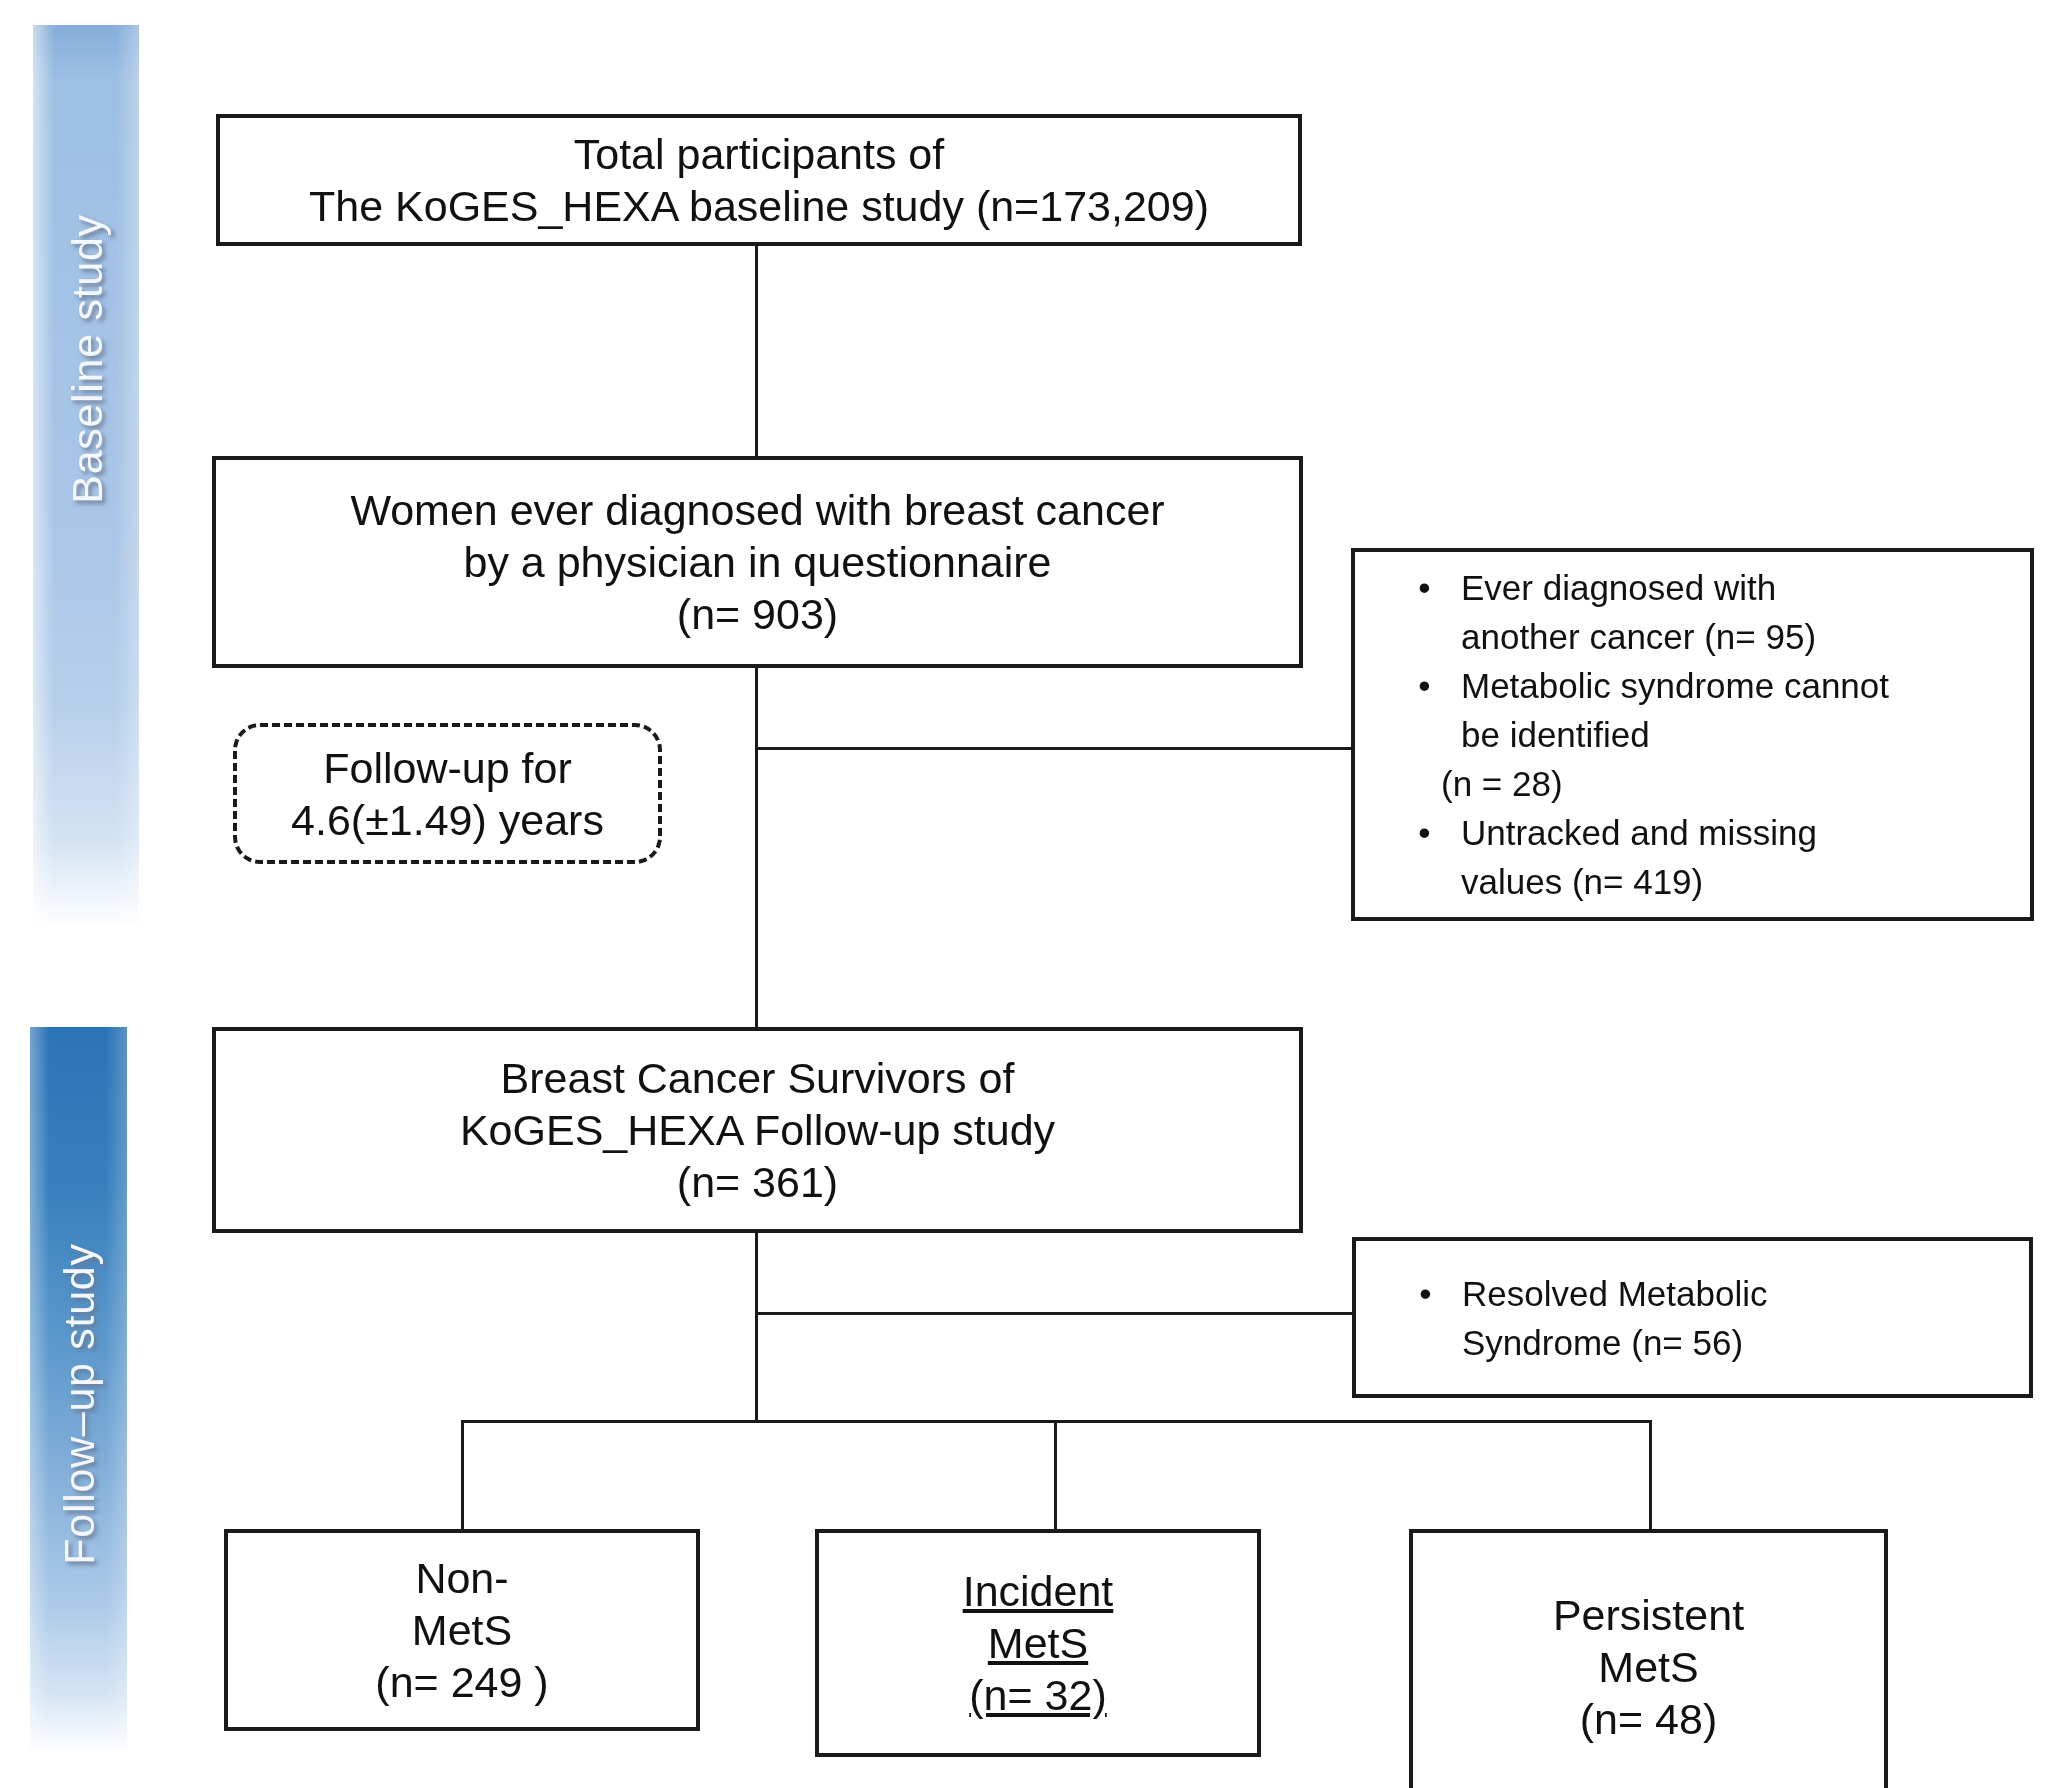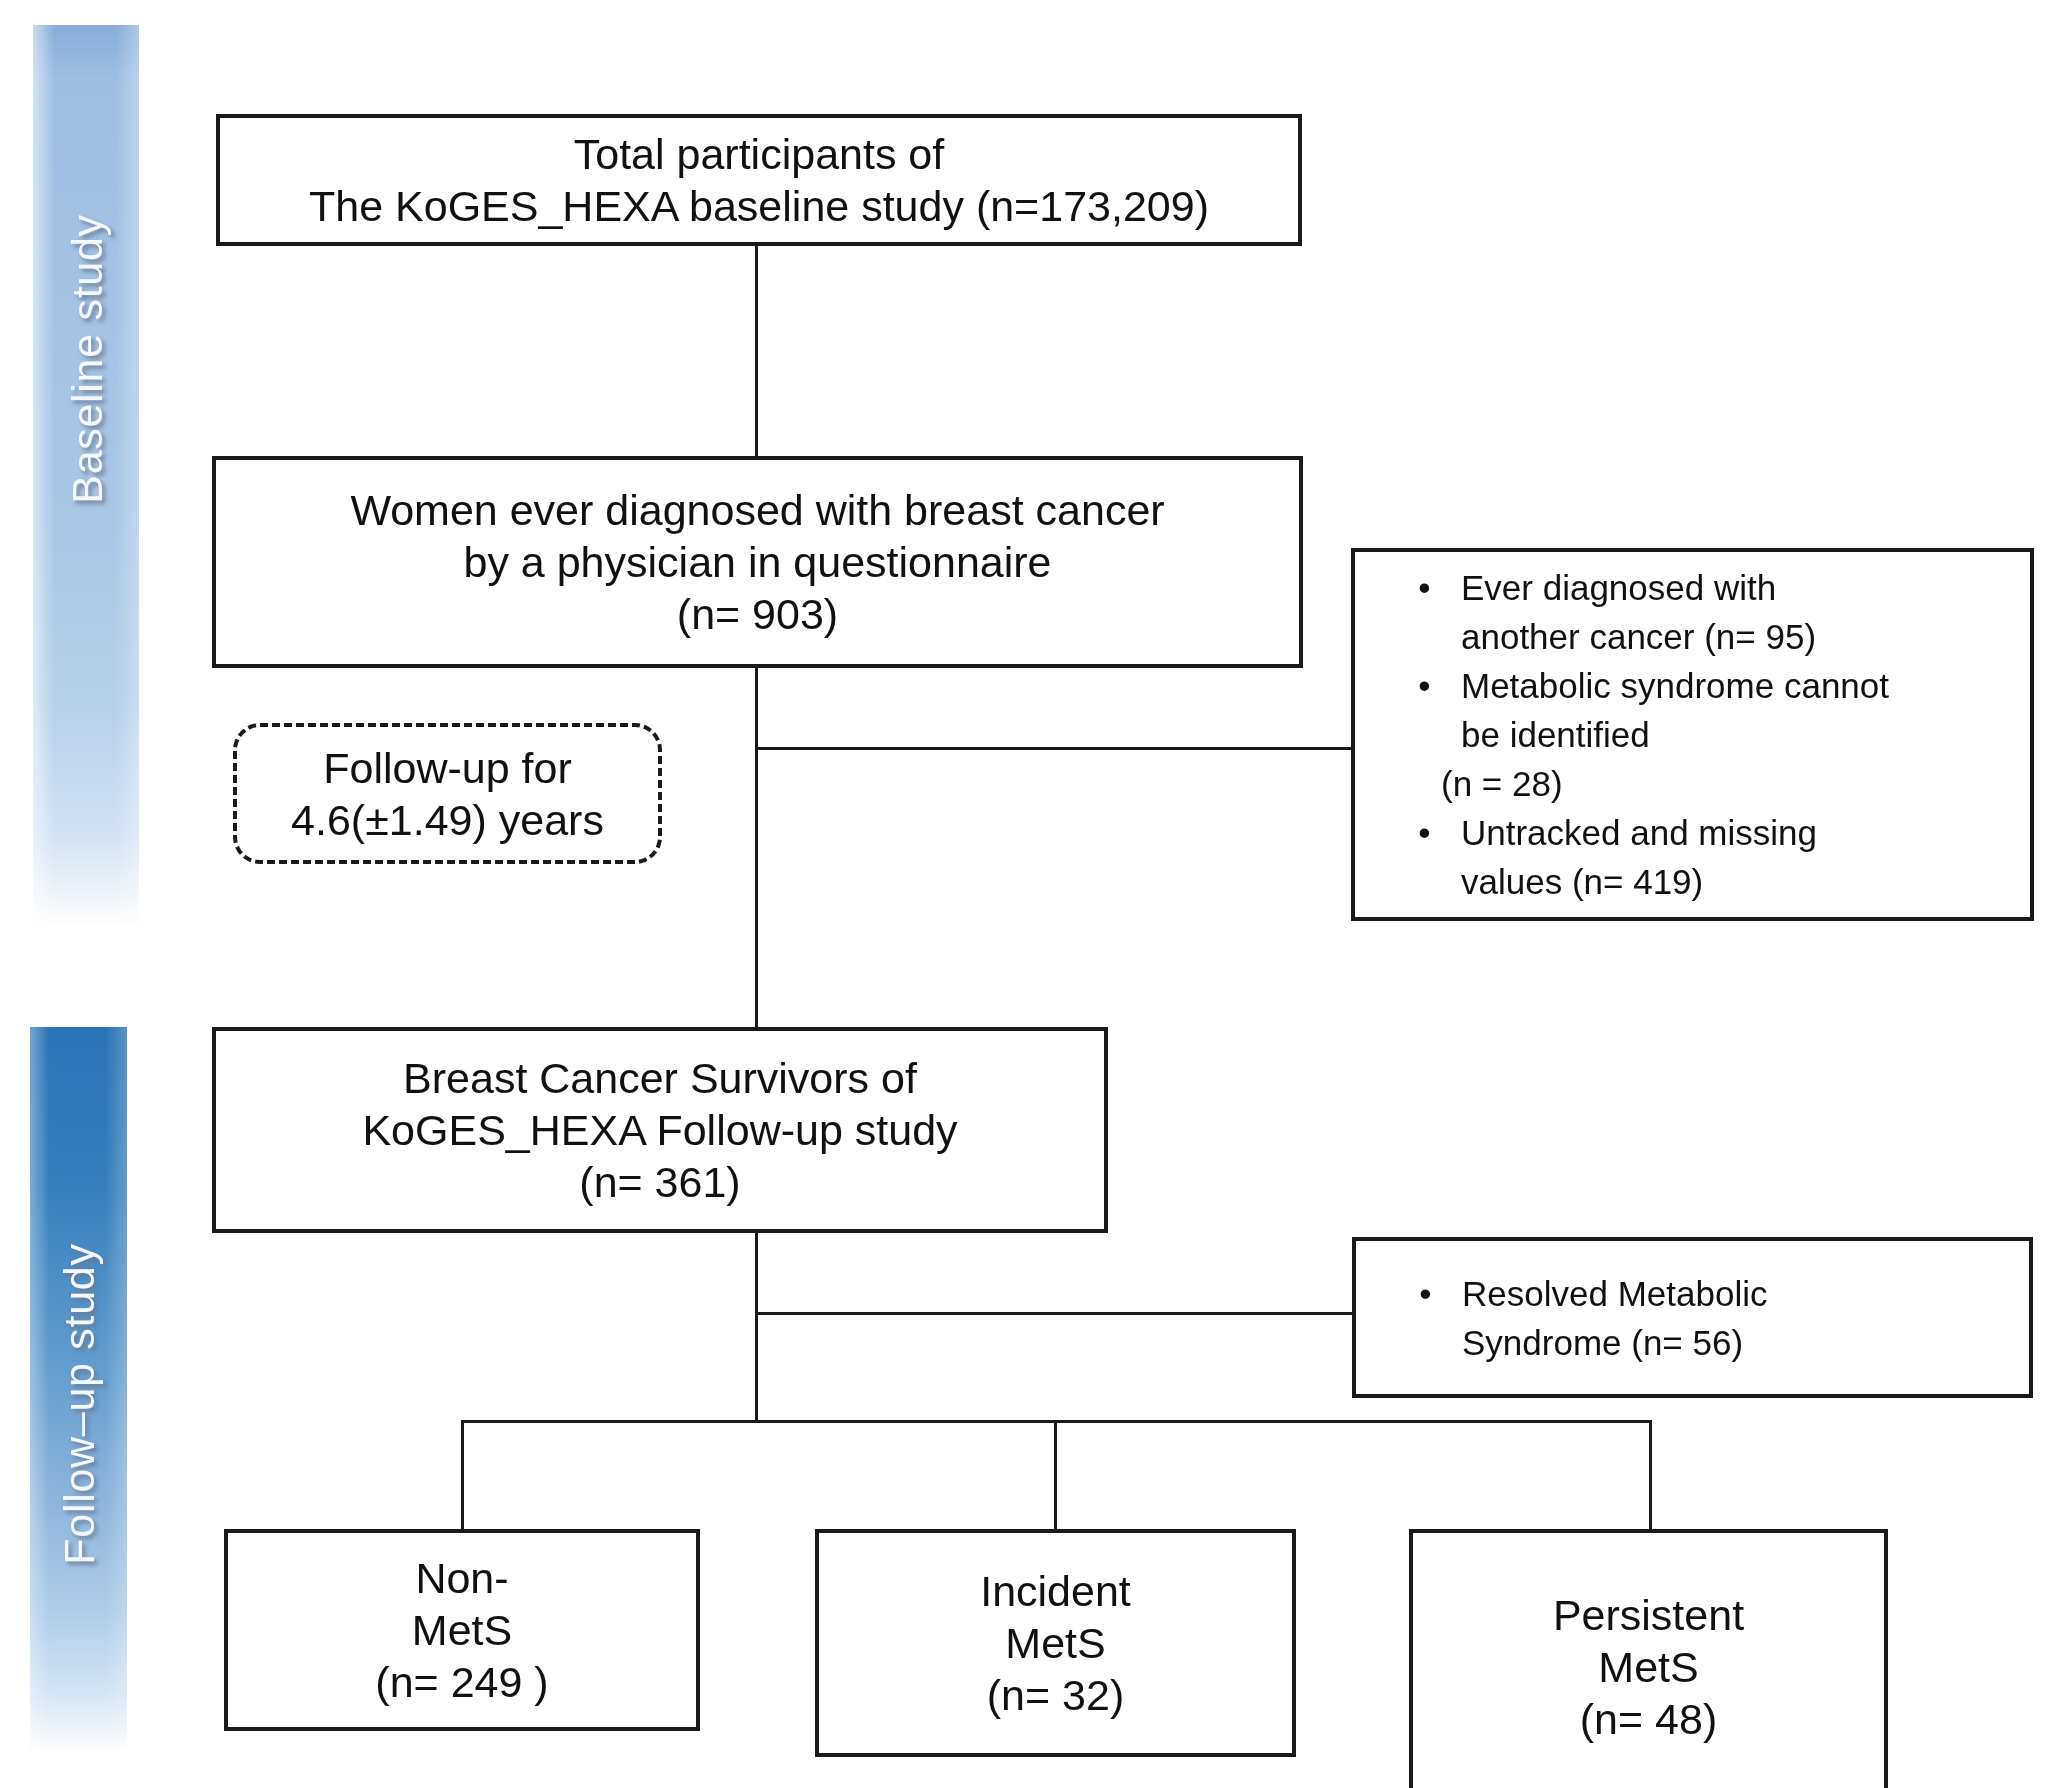--- a/index.html
+++ b/index.html
@@ -47,27 +47,27 @@
     background:#ffffff;
     border:4.7px solid #1a1a1a;
     box-sizing:border-box;
     display:flex; flex-direction:column;
     justify-content:center; align-items:center;
     text-align:center;
     font-size:43px; line-height:52px;
   }
   #total-box      { left:216px;  top:114px;  width:1086px; height:132px; }
   #women-box      { left:212px;  top:456px;  width:1091px; height:212px; }
-  #survivors-box  { left:212px;  top:1027px; width:896px; height:206px; }
+  #survivors-box  { left:212px;  top:1027px; width:1091px; height:206px; }
   #duration-box   {
     left:233px; top:723px; width:429px; height:141px;
     border:4px dashed #1a1a1a; border-radius:27px;
   }
   #outcome-non        { left:224px;  top:1529px; width:476px; height:202px; }
-  #outcome-incident   { left:815px; top:1529px; width:481px; height:228px; }
+  #outcome-incident   { left:815px; top:1529px; width:446px; height:228px;text-decoration:underline; }
   #outcome-persistent { left:1409px; top:1529px; width:479px; height:276px; }
 
   
   .exclusion {
     position:absolute;
     background:#ffffff;
     border:4.7px solid #1a1a1a;
     box-sizing:border-box;
     font-size:35px; line-height:49px;
     text-align:left;

